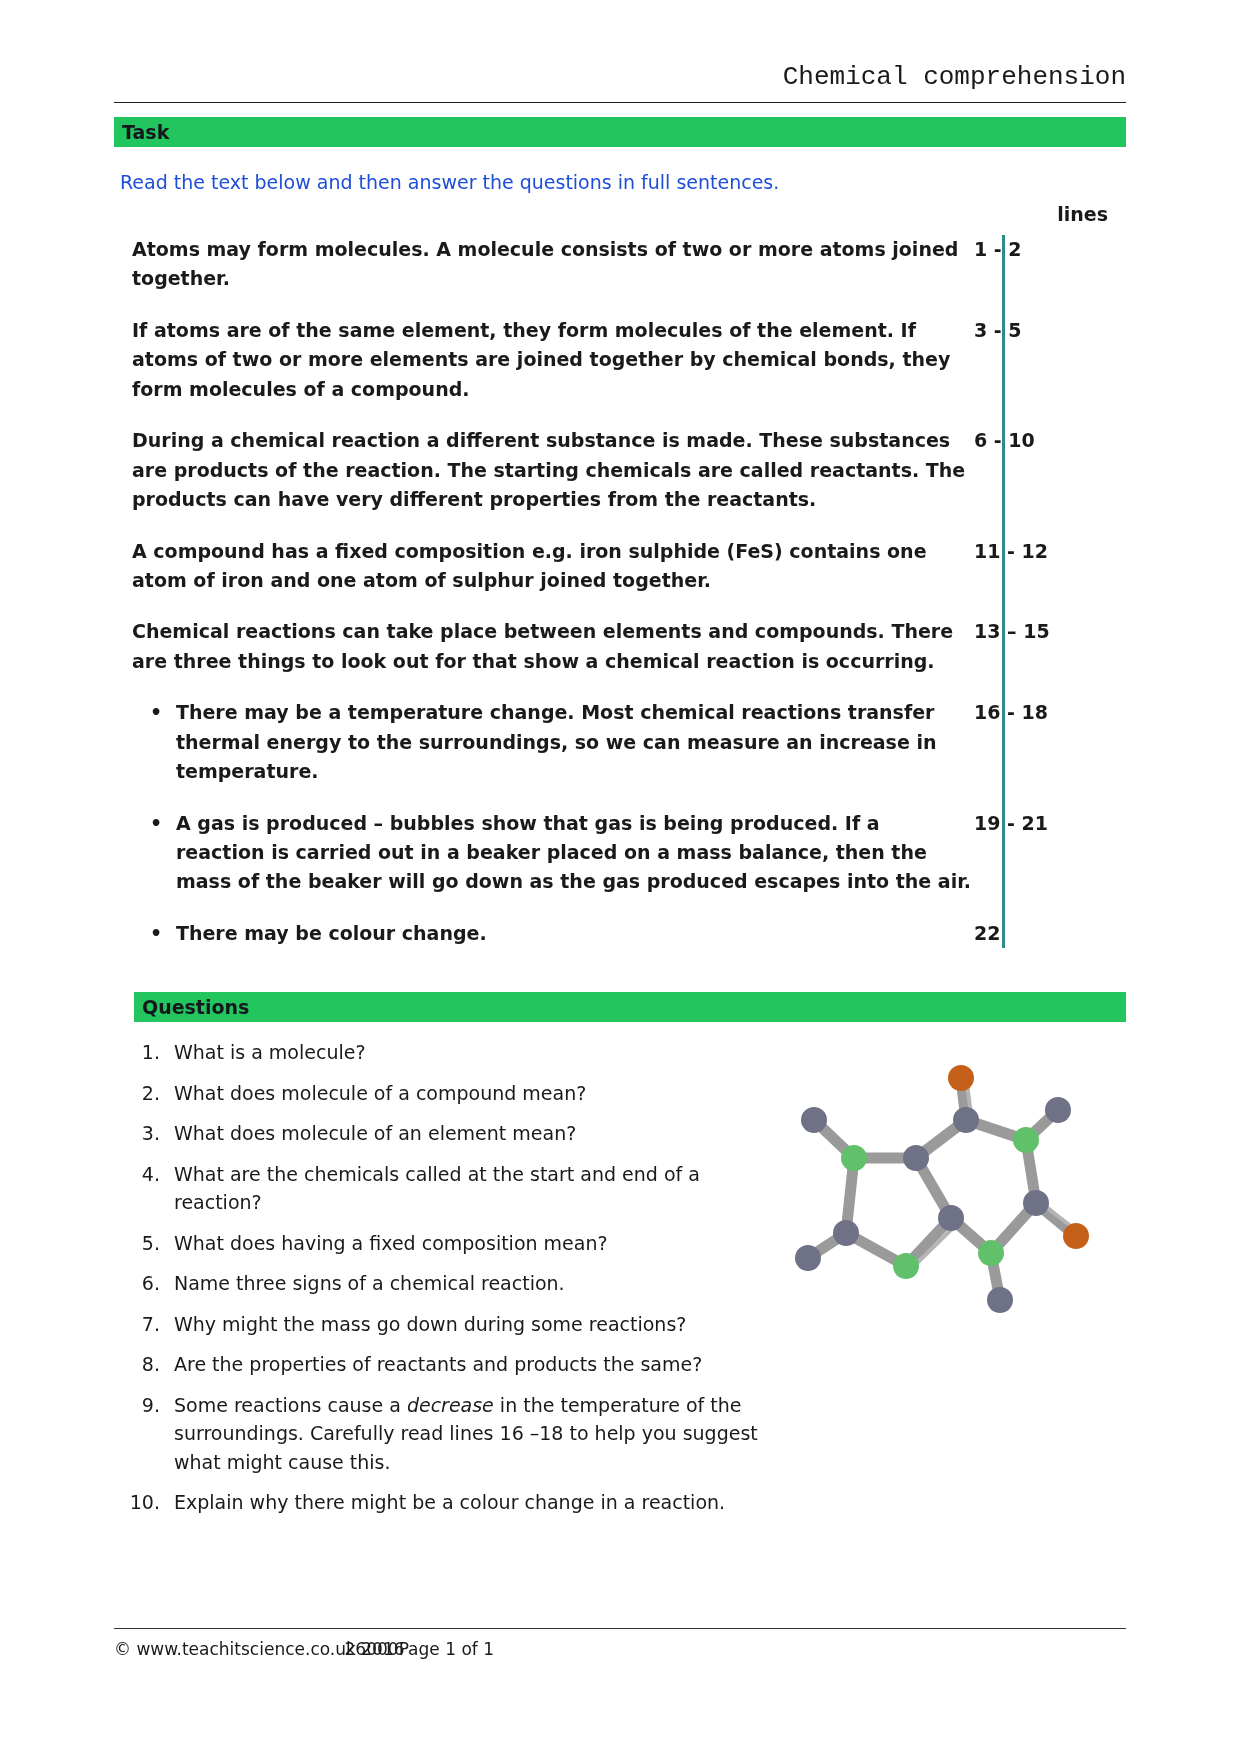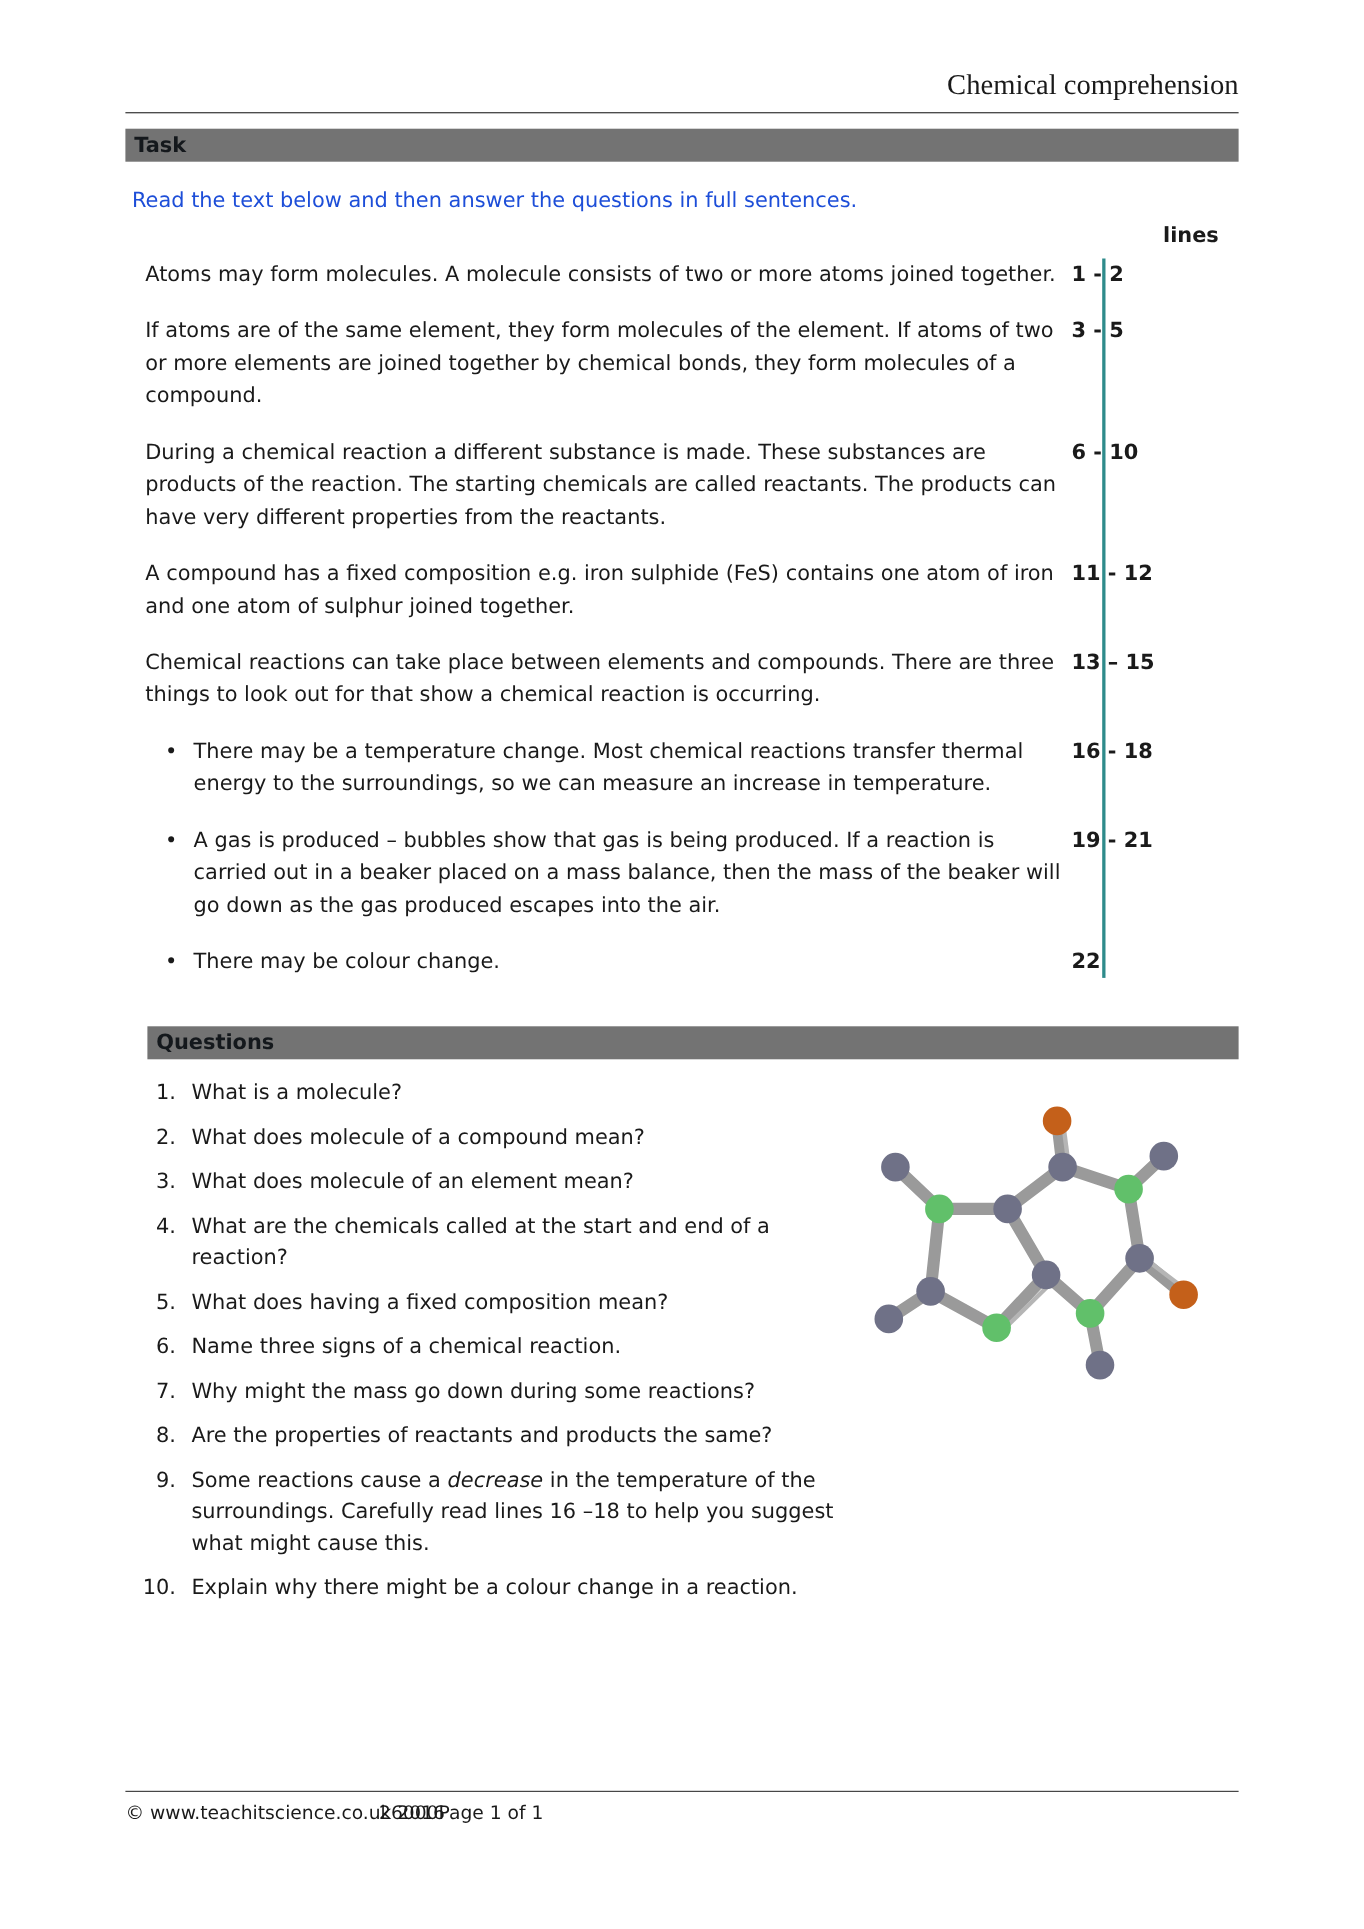--- a/index.html
+++ b/index.html
@@ -29,31 +29,31 @@
     top: 0;
     width: 1012px;
   }
 
   
   .doc-header {
     padding-top: 62px;
     text-align: right;
     font-size: 26px;
     color: #1a1a1a;
-    font-family: Liberation Serif, serif;
+    font-family: Liberation Mono, monospace;
   }
   .header-rule {
     margin-top: 10px;
     border-bottom: 1.5px solid #222;
     width: 100%;
   }
 
   
   .section-bar {
-    background: #737373;
+    background: #22c55e;
     height: 30px;
     line-height: 30px;
     padding-left: 8px;
     font-weight: bold;
     font-size: 19px;
     color: #14181c;
     box-sizing: border-box;
   }
   .section-bar.task { margin-top: 14px; }
 
@@ -89,20 +89,21 @@
     display: flex;
     align-items: flex-start;
     margin-bottom: 22px;
   }
   .para-text {
     width: 860px;
     box-sizing: border-box;
     padding-left: 18px;
     font-size: 19px;
     line-height: 1.55;
+    font-weight: bold;
   }
   .para-lines {
     width: 124px;
     box-sizing: border-box;
     padding-right: 18px;
     font-size: 19px;
     font-weight: bold;
     line-height: 1.55;
   }
   .bullet-row .para-text {

